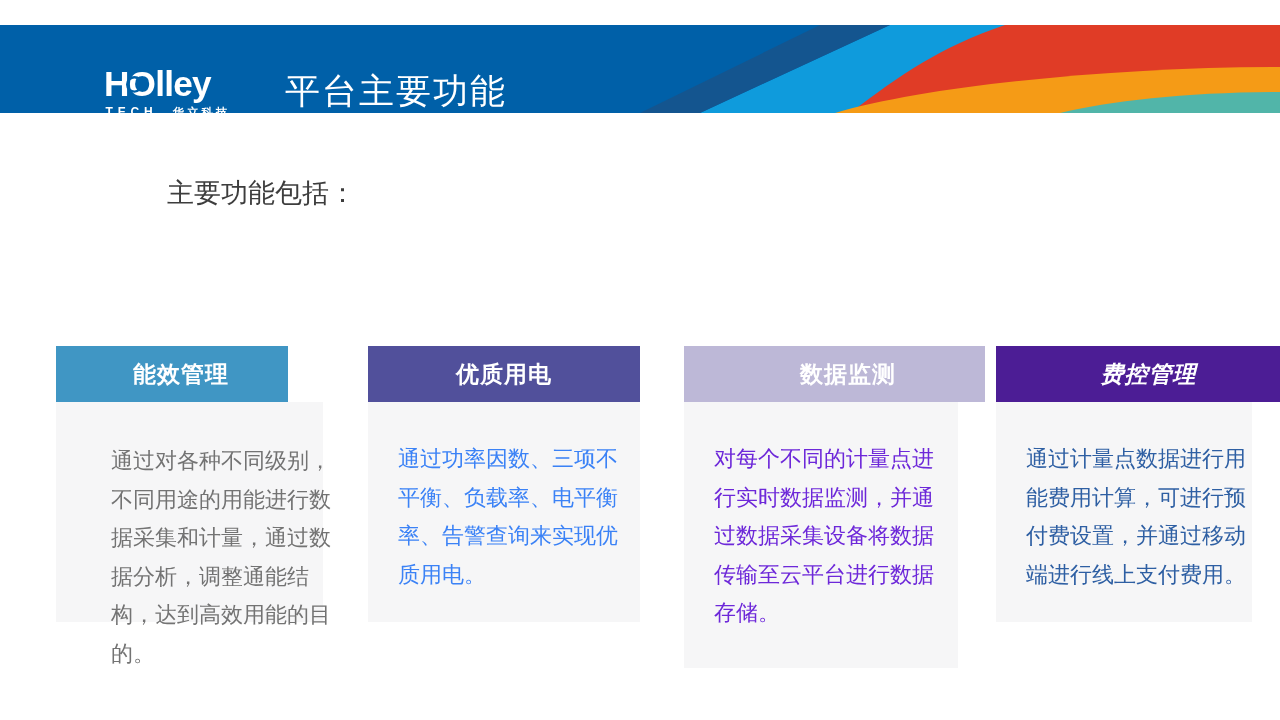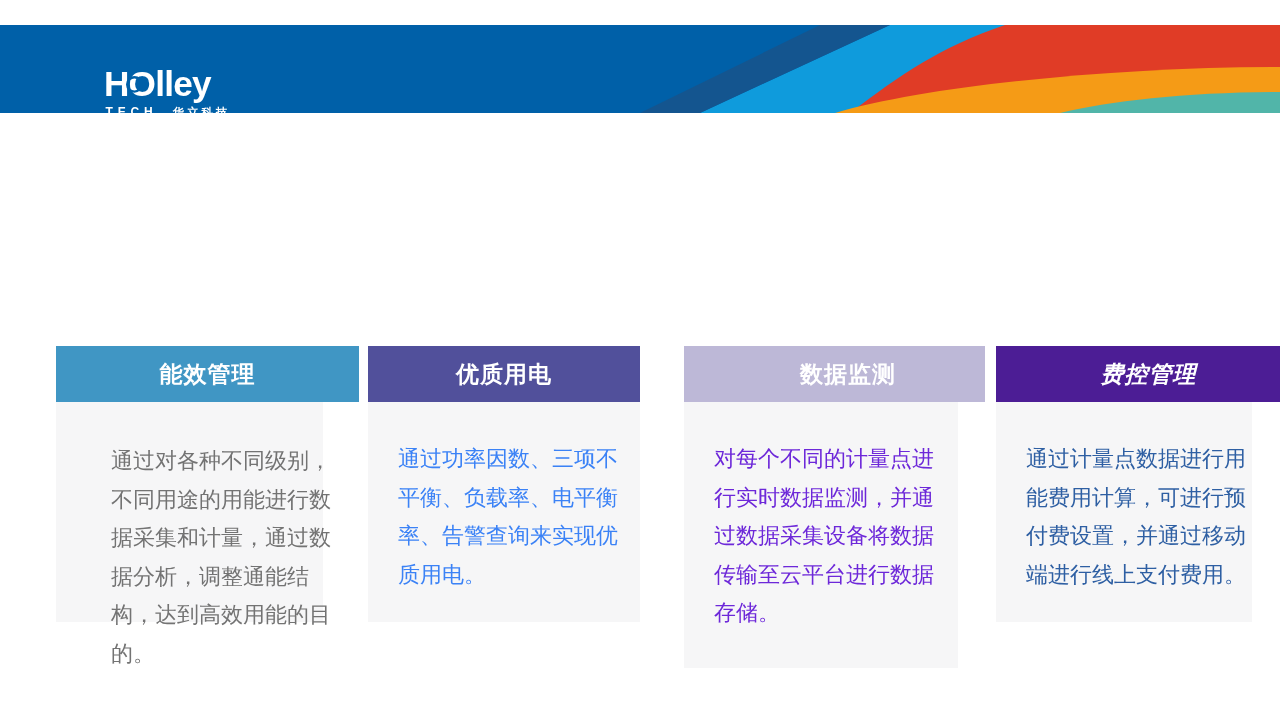--- a/index.html
+++ b/index.html
@@ -95,21 +95,21 @@
   .card-text {
     position: absolute;
     font-family: "Liberation Serif", "DejaVu Serif", serif;
     font-size: 22px;
     line-height: 38.5px;
     letter-spacing: 0px;
   }
 
   
   #card-1 { left: 56px; top: 346px; width: 267px; }
-  #card-1 .card-head { width: 303px; background: #4096c4; }
+  #card-1 .card-head { width: 214px; background: #4096c4; padding-left: 18px; }
   #card-1 .card-body-bg { left: 0; top: 56px; width: 267px; height: 220px; }
   #card-1 .card-text { left: 30px; top: 96px; width: 232px; color: #737373; margin-left: 25px; }
 
   
   #card-2 { left: 368px; top: 346px; width: 272px; }
   #card-2 .card-head { width: 272px; background: #51509b; text-align: center; }
   #card-2 .card-body-bg { left: 0; top: 56px; width: 272px; height: 220px; }
   #card-2 .card-text { left: 30px; top: 94px; width: 236px; color: #3b82f6; }
 
   
@@ -149,23 +149,25 @@
 
   <svg class="header-logo" viewBox="0 0 200 72">
     <g fill="#ffffff" font-family="Liberation Sans, DejaVu Sans, sans-serif">
       <text x="0" y="38" font-size="44" font-weight="bold" letter-spacing="-1">HOlley</text>
       <circle cx="38" cy="24" r="9" fill="none" stroke="#0060a8" stroke-width="3"></circle>
       <text x="2" y="64" font-size="15" font-weight="bold" letter-spacing="6">TECH</text>
       <text x="86" y="64" font-size="14" font-weight="bold" letter-spacing="4">华立科技</text>
     </g>
   </svg>
 
+  <div class="header-title">平台主要功能</div>
 </div>
 
 <div class="intro">
+  <p>主要功能包括：</p>
 </div>
 
 <div class="card" id="card-1">
   <div class="card-body-bg"></div>
   <div class="card-head">能效管理</div>
   <div class="card-text">通过对各种不同级别，不同用途的用能进行数据采集和计量，通过数据分析，调整通能结构，达到高效用能的目的。</div>
 </div>
 
 <div class="card" id="card-2">
   <div class="card-body-bg"></div>

